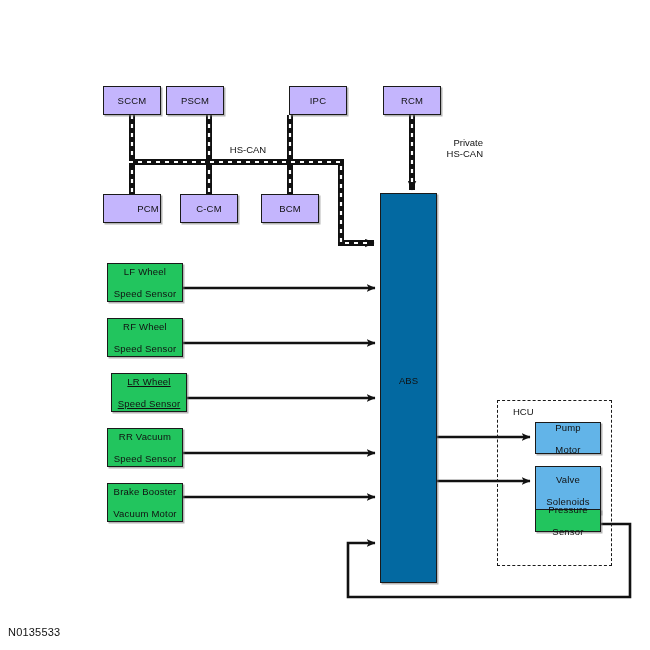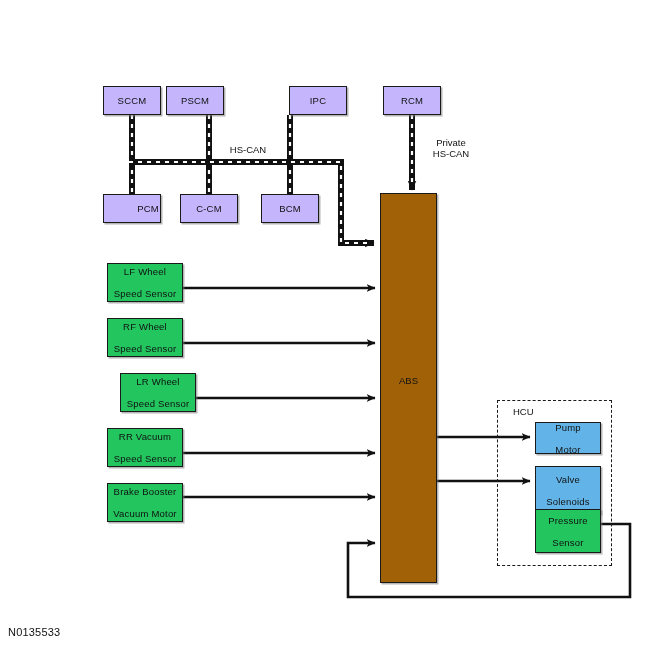--- a/index.html
+++ b/index.html
@@ -10,21 +10,21 @@
   .node{position:absolute;box-sizing:border-box;border:1.6px solid #1a1a1a;
         display:flex;align-items:center;justify-content:center;text-align:center;
         font-size:9.5px;line-height:11px;color:#111111;letter-spacing:.2px;
         box-shadow:1.5px 1.5px 0 rgba(120,120,120,.55);}
   .yellow{background:#c4b5fd;}
   .green{background:#22c55e;}
   .blue{background:#62b4e8;}
   .node span{display:block;padding:0 2px;}
 
   .abs-node{position:absolute;box-sizing:border-box;border:1.6px solid #1a1a1a;
-        background:#a16207;box-shadow:1.5px 1.5px 0 rgba(120,120,120,.55);}
+        background:#0369a1;box-shadow:1.5px 1.5px 0 rgba(120,120,120,.55);}
   .abs-label{position:absolute;width:100%;text-align:center;font-size:9.5px;color:#111;}
 
   .hcu-box{position:absolute;box-sizing:border-box;
         border:1.7px dashed #1a1a1a;background:transparent;}
   .hcu-title{position:absolute;font-size:9.5px;color:#111;}
 
   .buslabel{position:absolute;font-size:9.5px;line-height:11px;color:#111;text-align:center;}
   .figid{position:absolute;left:8px;top:626px;font-size:11px;color:#111;letter-spacing:.2px;}
 </style>
 </head>
@@ -116,42 +116,42 @@
 <div class="node yellow" style="left:180px;top:194px;width:58px;height:29px;">
   <span>C-CM</span>
 </div>
 <div class="node yellow" style="left:261px;top:194px;width:58px;height:29px;">
   <span>BCM</span>
 </div>
 
 <div class="buslabel" style="left:213px;top:144px;width:70px;">
   <span>HS-CAN</span>
 </div>
-<div class="buslabel" style="left:419px;top:137px;width:64px;text-align:center;">
+<div class="buslabel" style="left:419px;top:137px;width:64px;text-align:right;">
   <span>Private</span><br>
   <span>HS-CAN</span>
 </div>
 
 <div class="abs-node" style="left:380px;top:193px;width:57px;height:390px;">
   <div class="abs-label" style="top:181px;">ABS</div>
 </div>
 
 <div class="node green" style="left:107px;top:263px;width:76px;height:39px;">
   <span>
     <span>LF Wheel</span><br>
     <span>Speed Sensor</span>
   </span>
 </div>
 <div class="node green" style="left:107px;top:318px;width:76px;height:39px;">
   <span>
     <span>RF Wheel</span><br>
     <span>Speed Sensor</span>
   </span>
 </div>
-<div class="node green" style="left:120px;top:373px;width:76px;height:39px;">
+<div class="node green" style="left:111px;top:373px;width:76px;height:39px;text-decoration:underline;">
   <span>
     <span>LR Wheel</span><br>
     <span>Speed Sensor</span>
   </span>
 </div>
 <div class="node green" style="left:107px;top:428px;width:76px;height:39px;">
   <span>
     <span>RR Vacuum</span><br>
     <span>Speed Sensor</span>
   </span>
@@ -171,20 +171,20 @@
     <span>Pump</span><br>
     <span>Motor</span>
   </span>
 </div>
 <div class="node blue" style="left:535px;top:466px;width:66px;height:48px;">
   <span>
     <span>Valve</span><br>
     <span>Solenoids</span>
   </span>
 </div>
-<div class="node green" style="left:535px;top:509px;width:66px;height:44px;">
+<div class="node green" style="left:535px;top:509px;width:66px;height:23px;">
   <span>
     <span>Pressure</span><br>
     <span>Sensor</span>
   </span>
 </div>
 
 <div class="figid">N0135533</div>
 
 </body></html>

